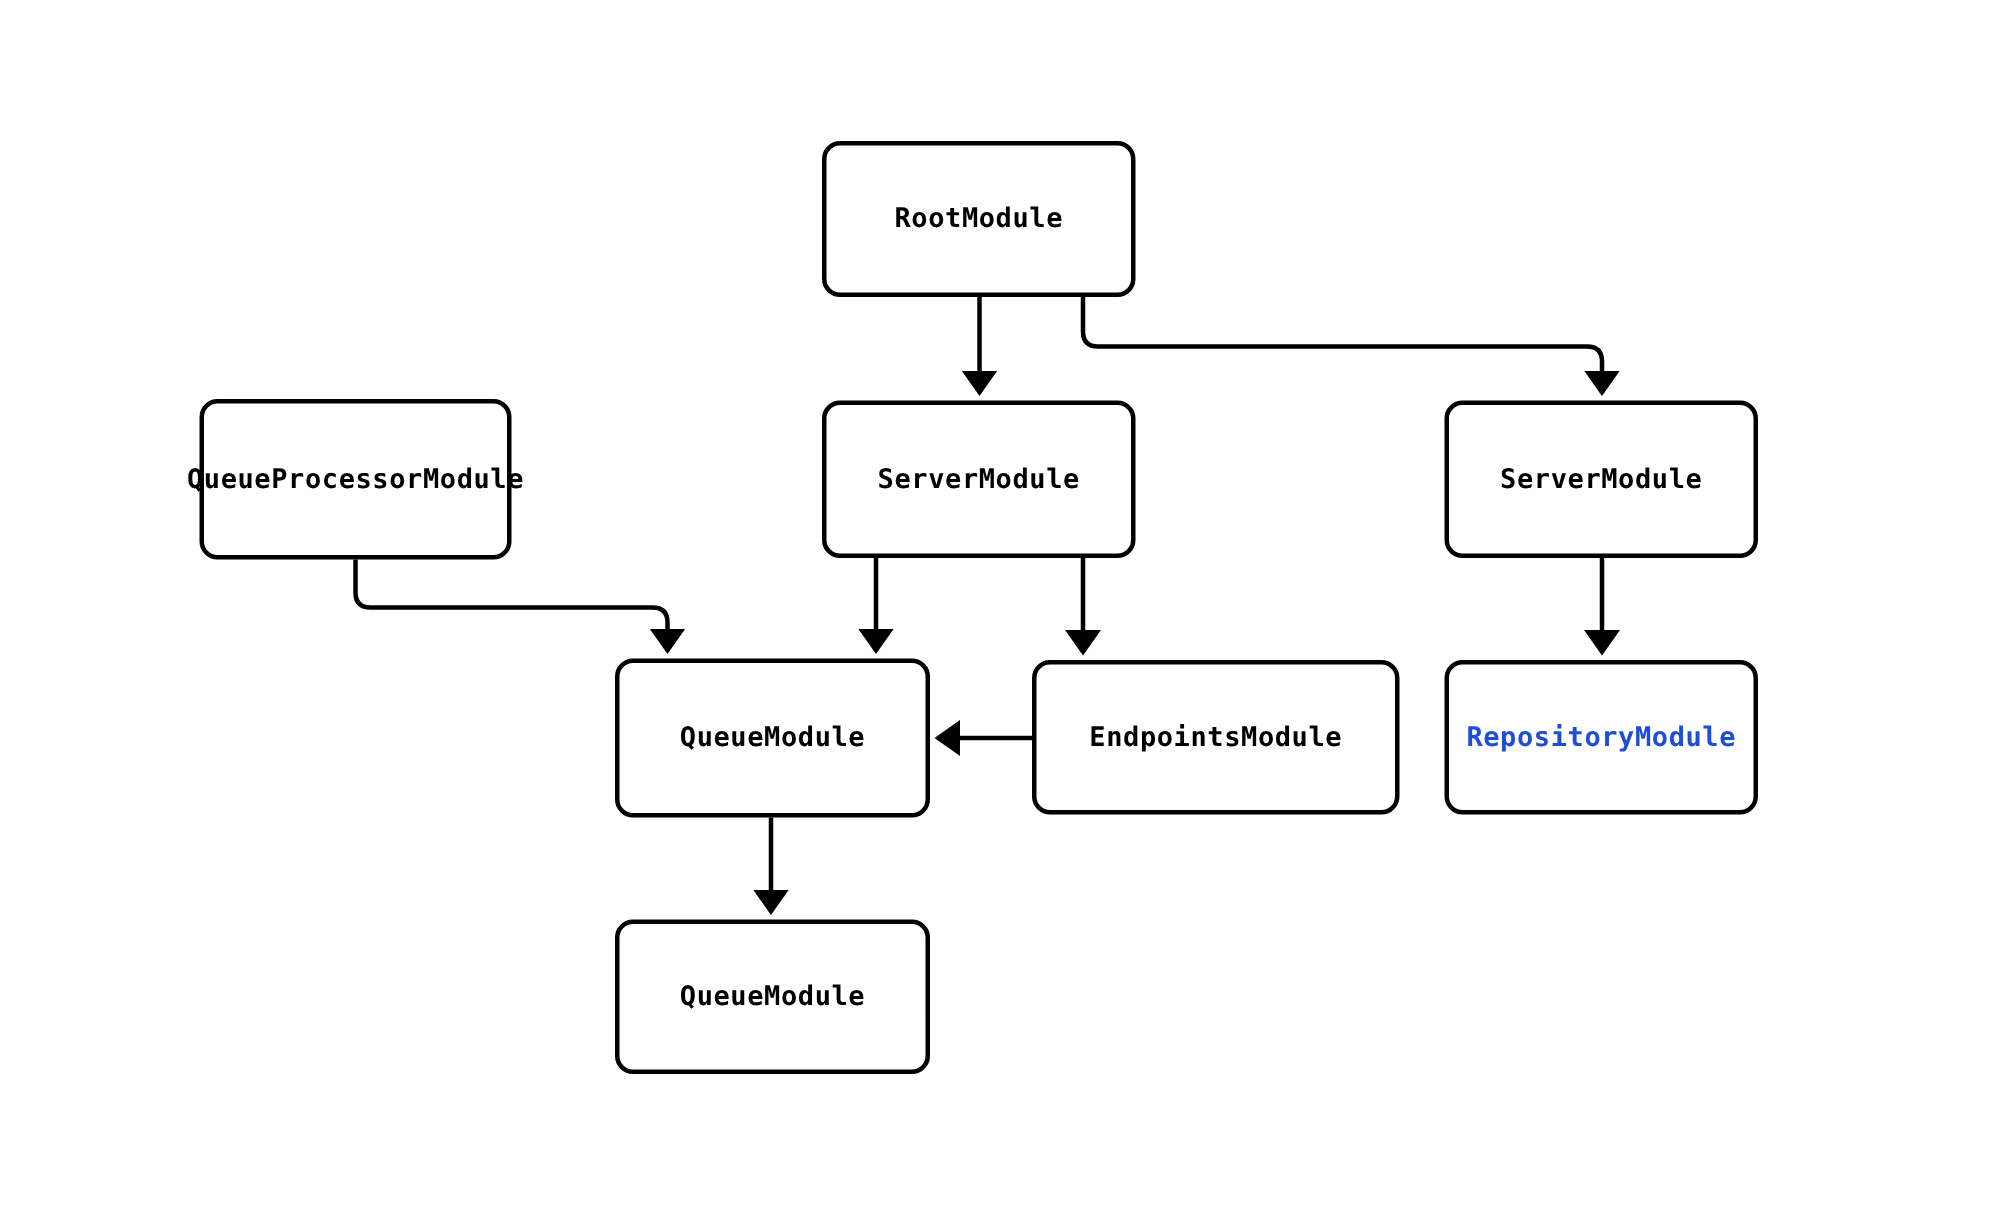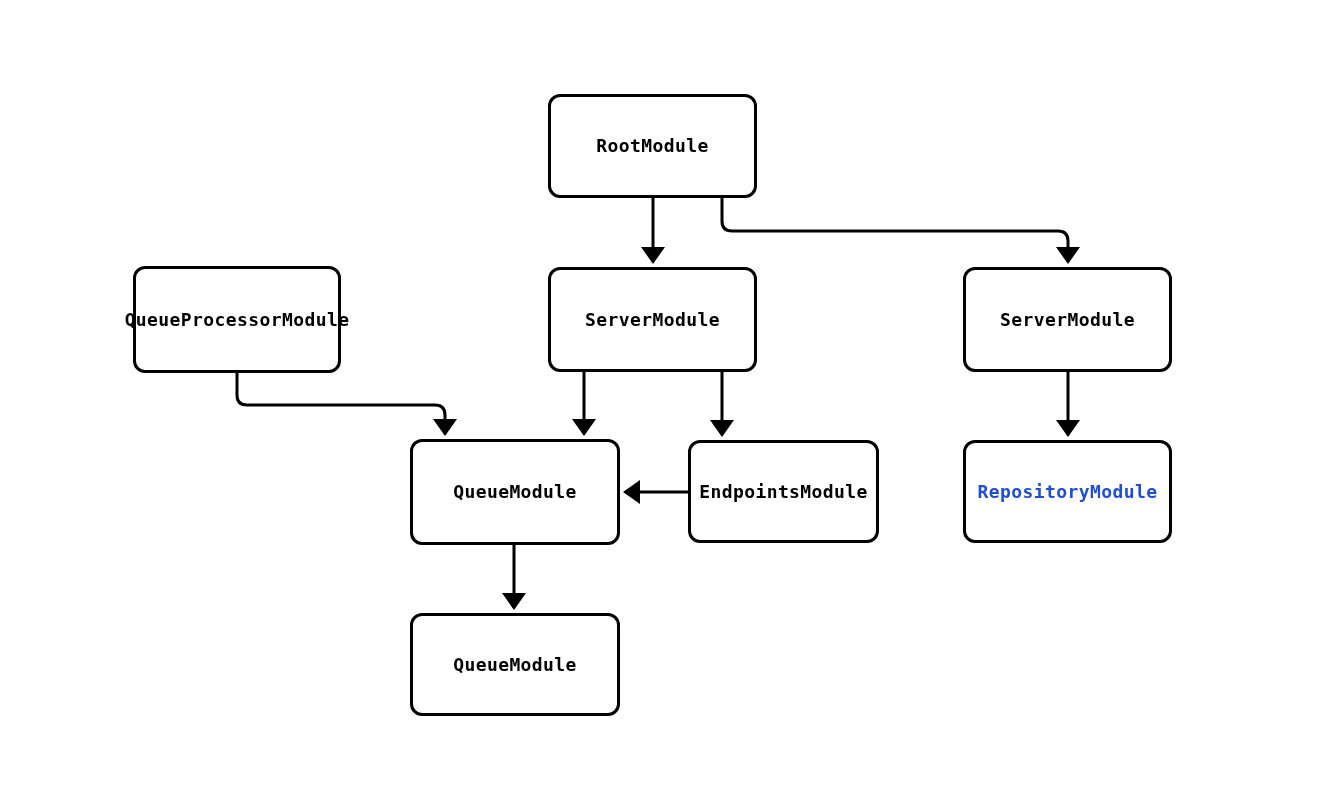--- a/index.html
+++ b/index.html
@@ -83,21 +83,21 @@
         <span class="node-label-line">Module</span>
       </div>
       <div class="node" style="left: 963px; top: 267px; width: 209px; height: 105px; background: rgb(255, 255, 255); border-color: rgb(0, 0, 0); color: rgb(0, 0, 0);">
         <span class="node-label-line">Server</span>
         <span class="node-label-line">Module</span>
       </div>
       <div class="node" style="left: 410px; top: 439px; width: 210px; height: 106px; background: rgb(255, 255, 255); border-color: rgb(0, 0, 0); color: rgb(0, 0, 0);">
         <span class="node-label-line">Queue</span>
         <span class="node-label-line">Module</span>
       </div>
-      <div class="node" style="left: 688px; top: 440px; width: 191px; height: 103px; background: rgb(255, 255, 255); border-color: rgb(0, 0, 0); color: rgb(0, 0, 0);">
+      <div class="node" style="left: 688px; top: 440px; width: 245px; height: 103px; background: rgb(255, 255, 255); border-color: rgb(0, 0, 0); color: rgb(0, 0, 0);">
         <span class="node-label-line">Endpoints</span>
         <span class="node-label-line">Module</span>
       </div>
       <div class="node" style="left: 963px; top: 440px; width: 209px; height: 103px; background: rgb(255, 255, 255); border-color: rgb(0, 0, 0); color: #1d4ed8;">
         <span class="node-label-line">Repository</span>
         <span class="node-label-line">Module</span>
       </div>
       <div class="node" style="left: 410px; top: 613px; width: 210px; height: 103px; background: rgb(255, 255, 255); border-color: rgb(0, 0, 0); color: rgb(0, 0, 0);">
         <span class="node-label-line">Queue</span>
         <span class="node-label-line">Module</span>

